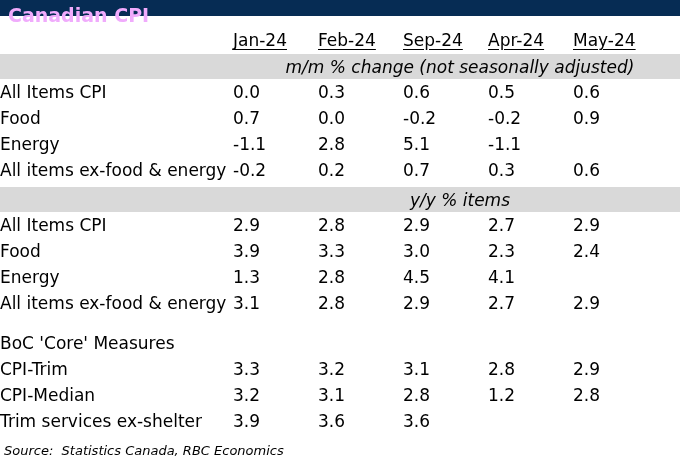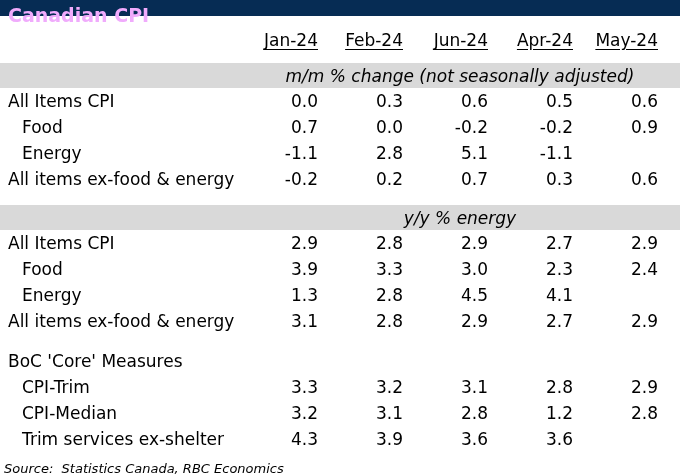--- a/index.html
+++ b/index.html
@@ -30,56 +30,55 @@
   .header-row {
     display: flex;
     margin-top: 12px;
     height: 22px;
     align-items: flex-end;
     font-size: 17px;
   }
   .cell-label {
     width: 233px;
     box-sizing: border-box;
-    padding-left: 8px;
+    padding-left: 0;
     white-space: nowrap;
   }
   .cell-val {
     width: 85px;
-    text-align: right;
+    text-align: left;
     white-space: nowrap;
   }
   .month {
     text-decoration: underline;
     text-underline-offset: 3px;
   }
   .band {
     height: 25px;
     background: #D9D9D9;
-    margin-top: 13px;
+    margin-top: 4px;
     display: flex;
     align-items: center;
   }
   .band-text {
     display: block;
     margin-left: 240px;
     width: 440px;
     text-align: center;
     font-style: italic;
     font-size: 17px;
     white-space: nowrap;
   }
   .row {
     display: flex;
     height: 26px;
     align-items: center;
     font-size: 17px;
   }
   .row .cell-label.indent {
-    padding-left: 22px;
   }
   .gap {
     height: 14px;
   }
   .source {
     margin-top: 9px;
     padding-left: 4px;
     font-style: italic;
     font-size: 13px;
     white-space: pre-wrap;
@@ -93,21 +92,21 @@
   <div class="title-bar">
     <span>Canadian CPI</span>
   </div>
 
   <div>
     <div class="header-row">
       <div class="cell-label"></div>
 
     <div class="cell-val"><span class="month">Jan-24</span></div>
         <div class="cell-val"><span class="month">Feb-24</span></div>
-        <div class="cell-val"><span class="month">Jun-24</span></div>
+        <div class="cell-val"><span class="month">Sep-24</span></div>
         <div class="cell-val"><span class="month">Apr-24</span></div>
         <div class="cell-val"><span class="month">May-24</span></div>
       </div>
     <div>
 
     <div class="band">
           <span class="band-text">m/m % change (not seasonally adjusted)</span>
         </div>
         <div class="row">
           <div class="cell-label">All Items CPI</div>
@@ -134,21 +133,21 @@
         </div>
         <div class="row">
           <div class="cell-label">All items ex-food &amp; energy</div>
           <div class="cell-val">-0.2</div>
           <div class="cell-val">0.2</div>
           <div class="cell-val">0.7</div>
           <div class="cell-val">0.3</div>
           <div class="cell-val">0.6</div>
         </div>
         <div class="band">
-          <span class="band-text">y/y % energy</span>
+          <span class="band-text">y/y % items</span>
         </div>
         <div class="row">
           <div class="cell-label">All Items CPI</div>
           <div class="cell-val">2.9</div>
           <div class="cell-val">2.8</div>
           <div class="cell-val">2.9</div>
           <div class="cell-val">2.7</div>
           <div class="cell-val">2.9</div>
         </div>
         <div class="row">
@@ -189,21 +188,20 @@
         <div class="row">
           <div class="cell-label indent">CPI-Median</div>
           <div class="cell-val">3.2</div>
           <div class="cell-val">3.1</div>
           <div class="cell-val">2.8</div>
           <div class="cell-val">1.2</div>
           <div class="cell-val">2.8</div>
         </div>
         <div class="row">
           <div class="cell-label indent">Trim services ex-shelter</div>
-          <div class="cell-val">4.3</div>
           <div class="cell-val">3.9</div>
           <div class="cell-val">3.6</div>
           <div class="cell-val">3.6</div>
         </div>
       </div>
   </div>
 
   <div class="source">Source:  Statistics Canada, RBC Economics</div>
 
 </div>

